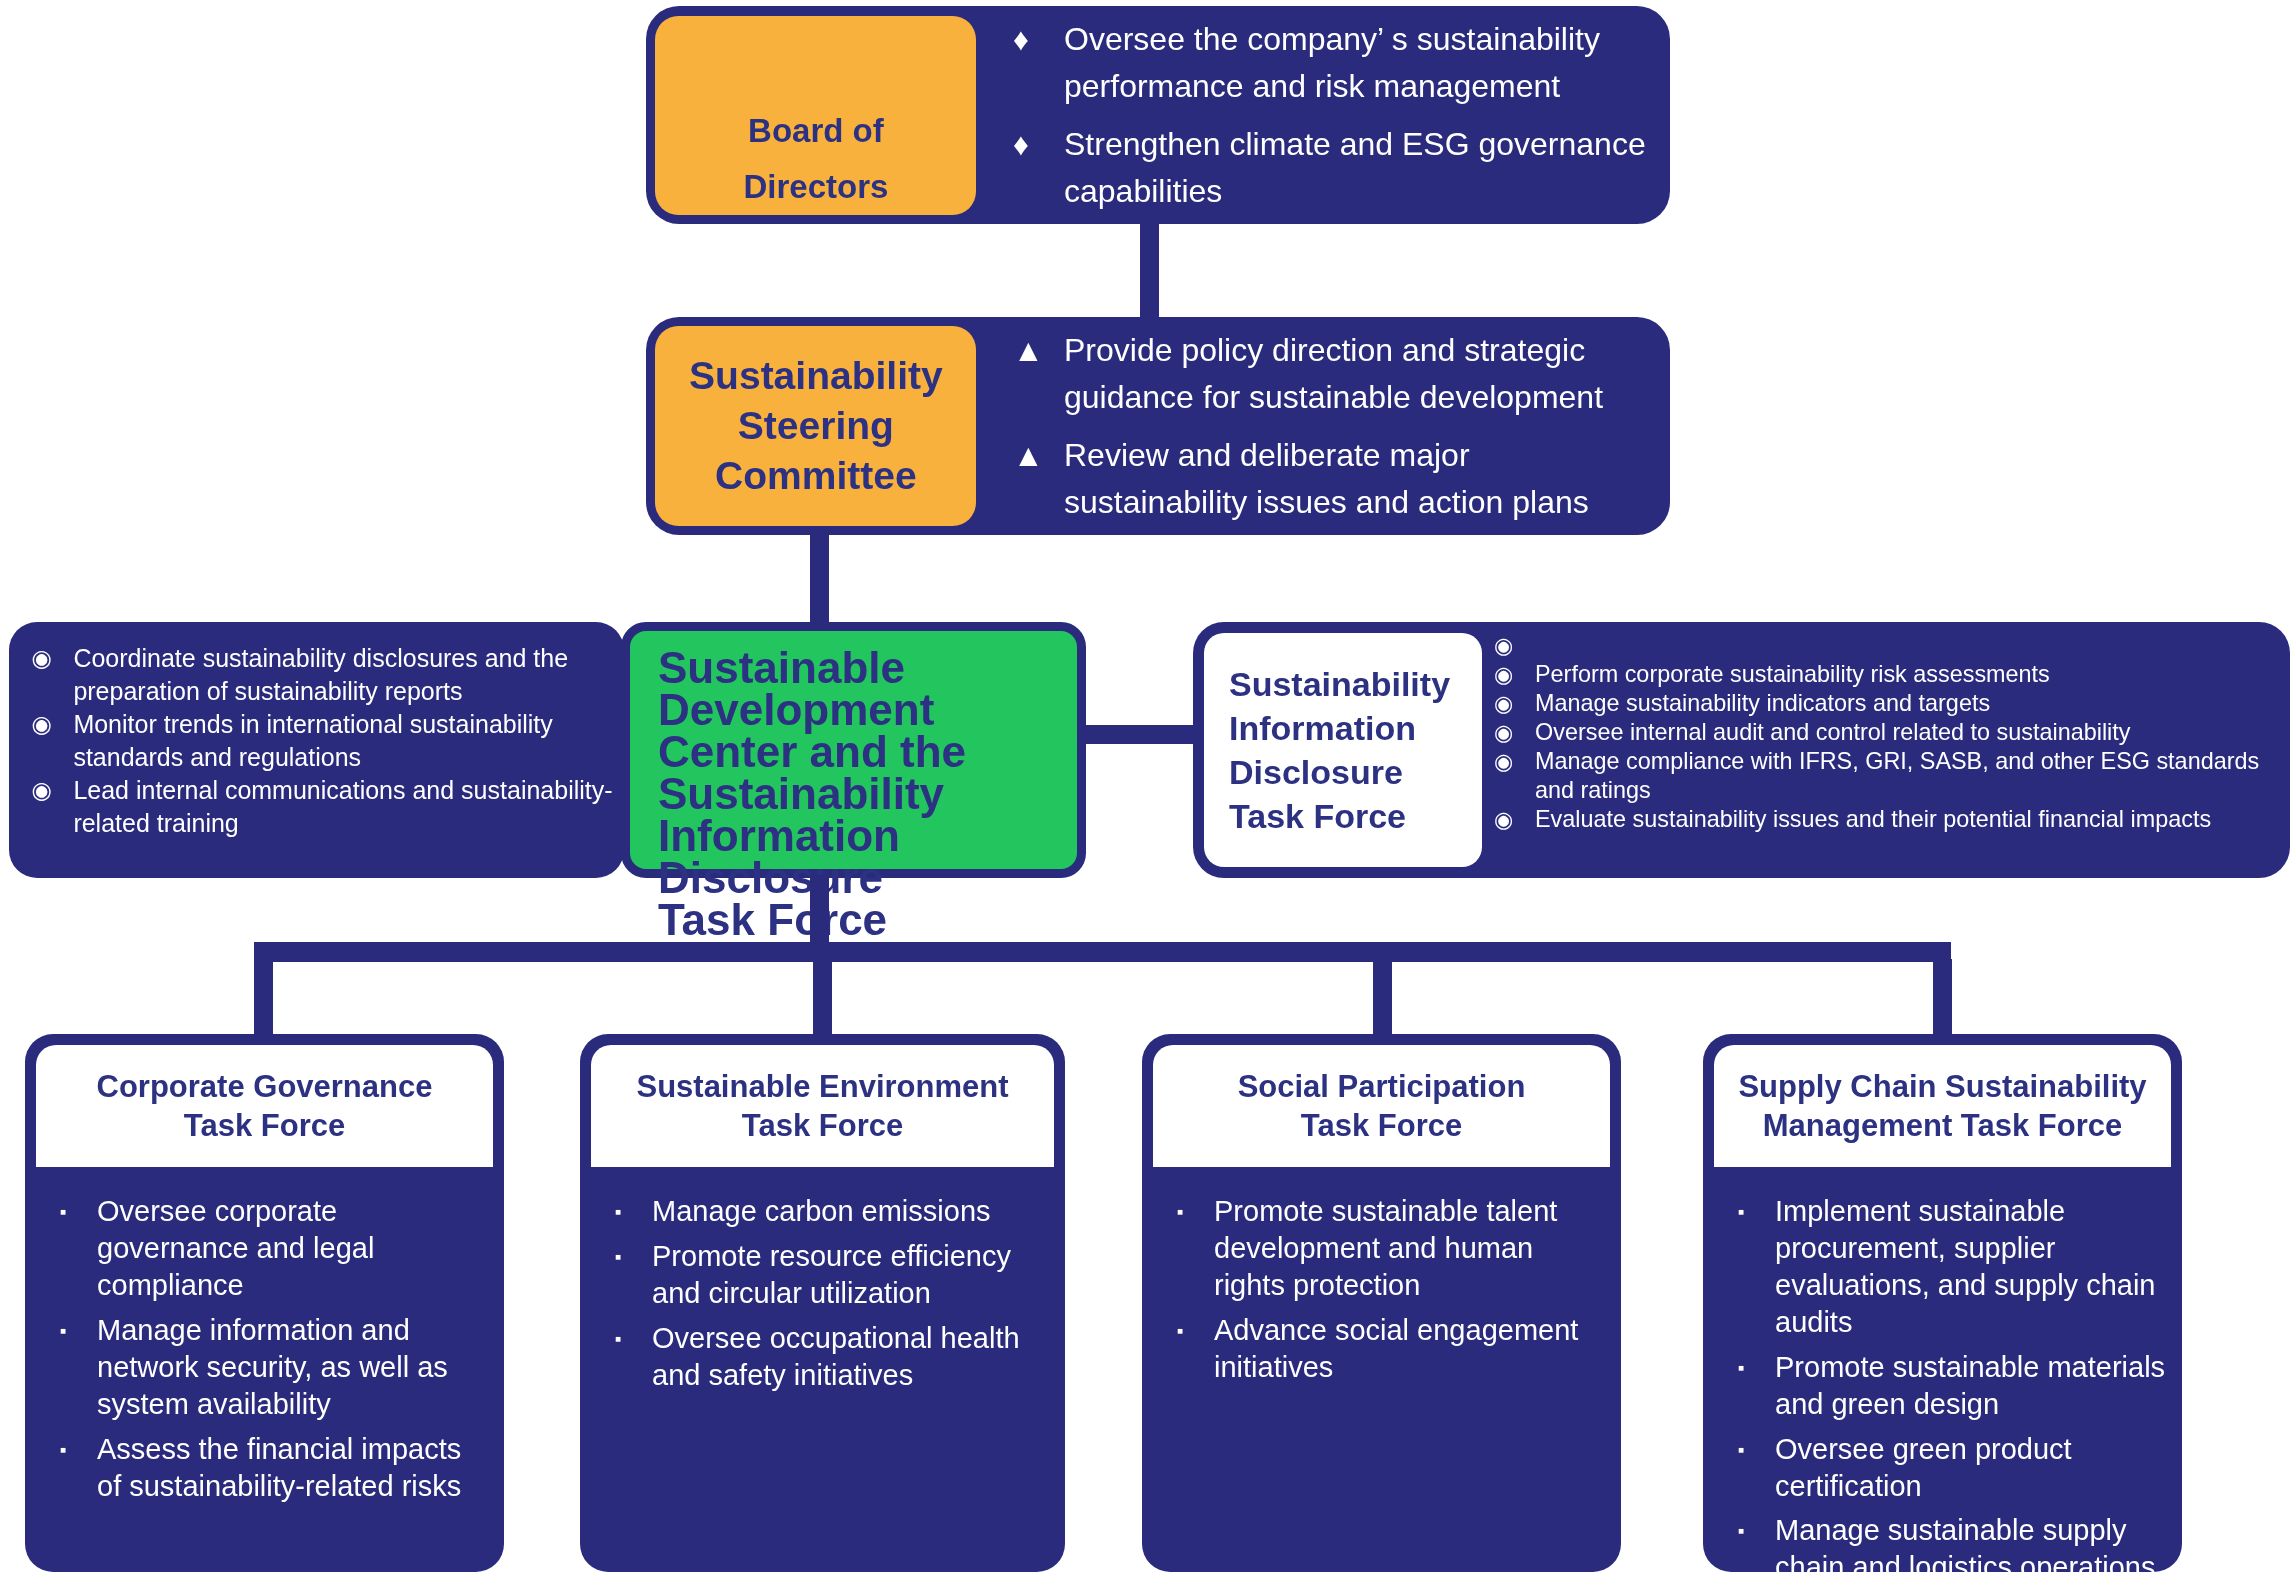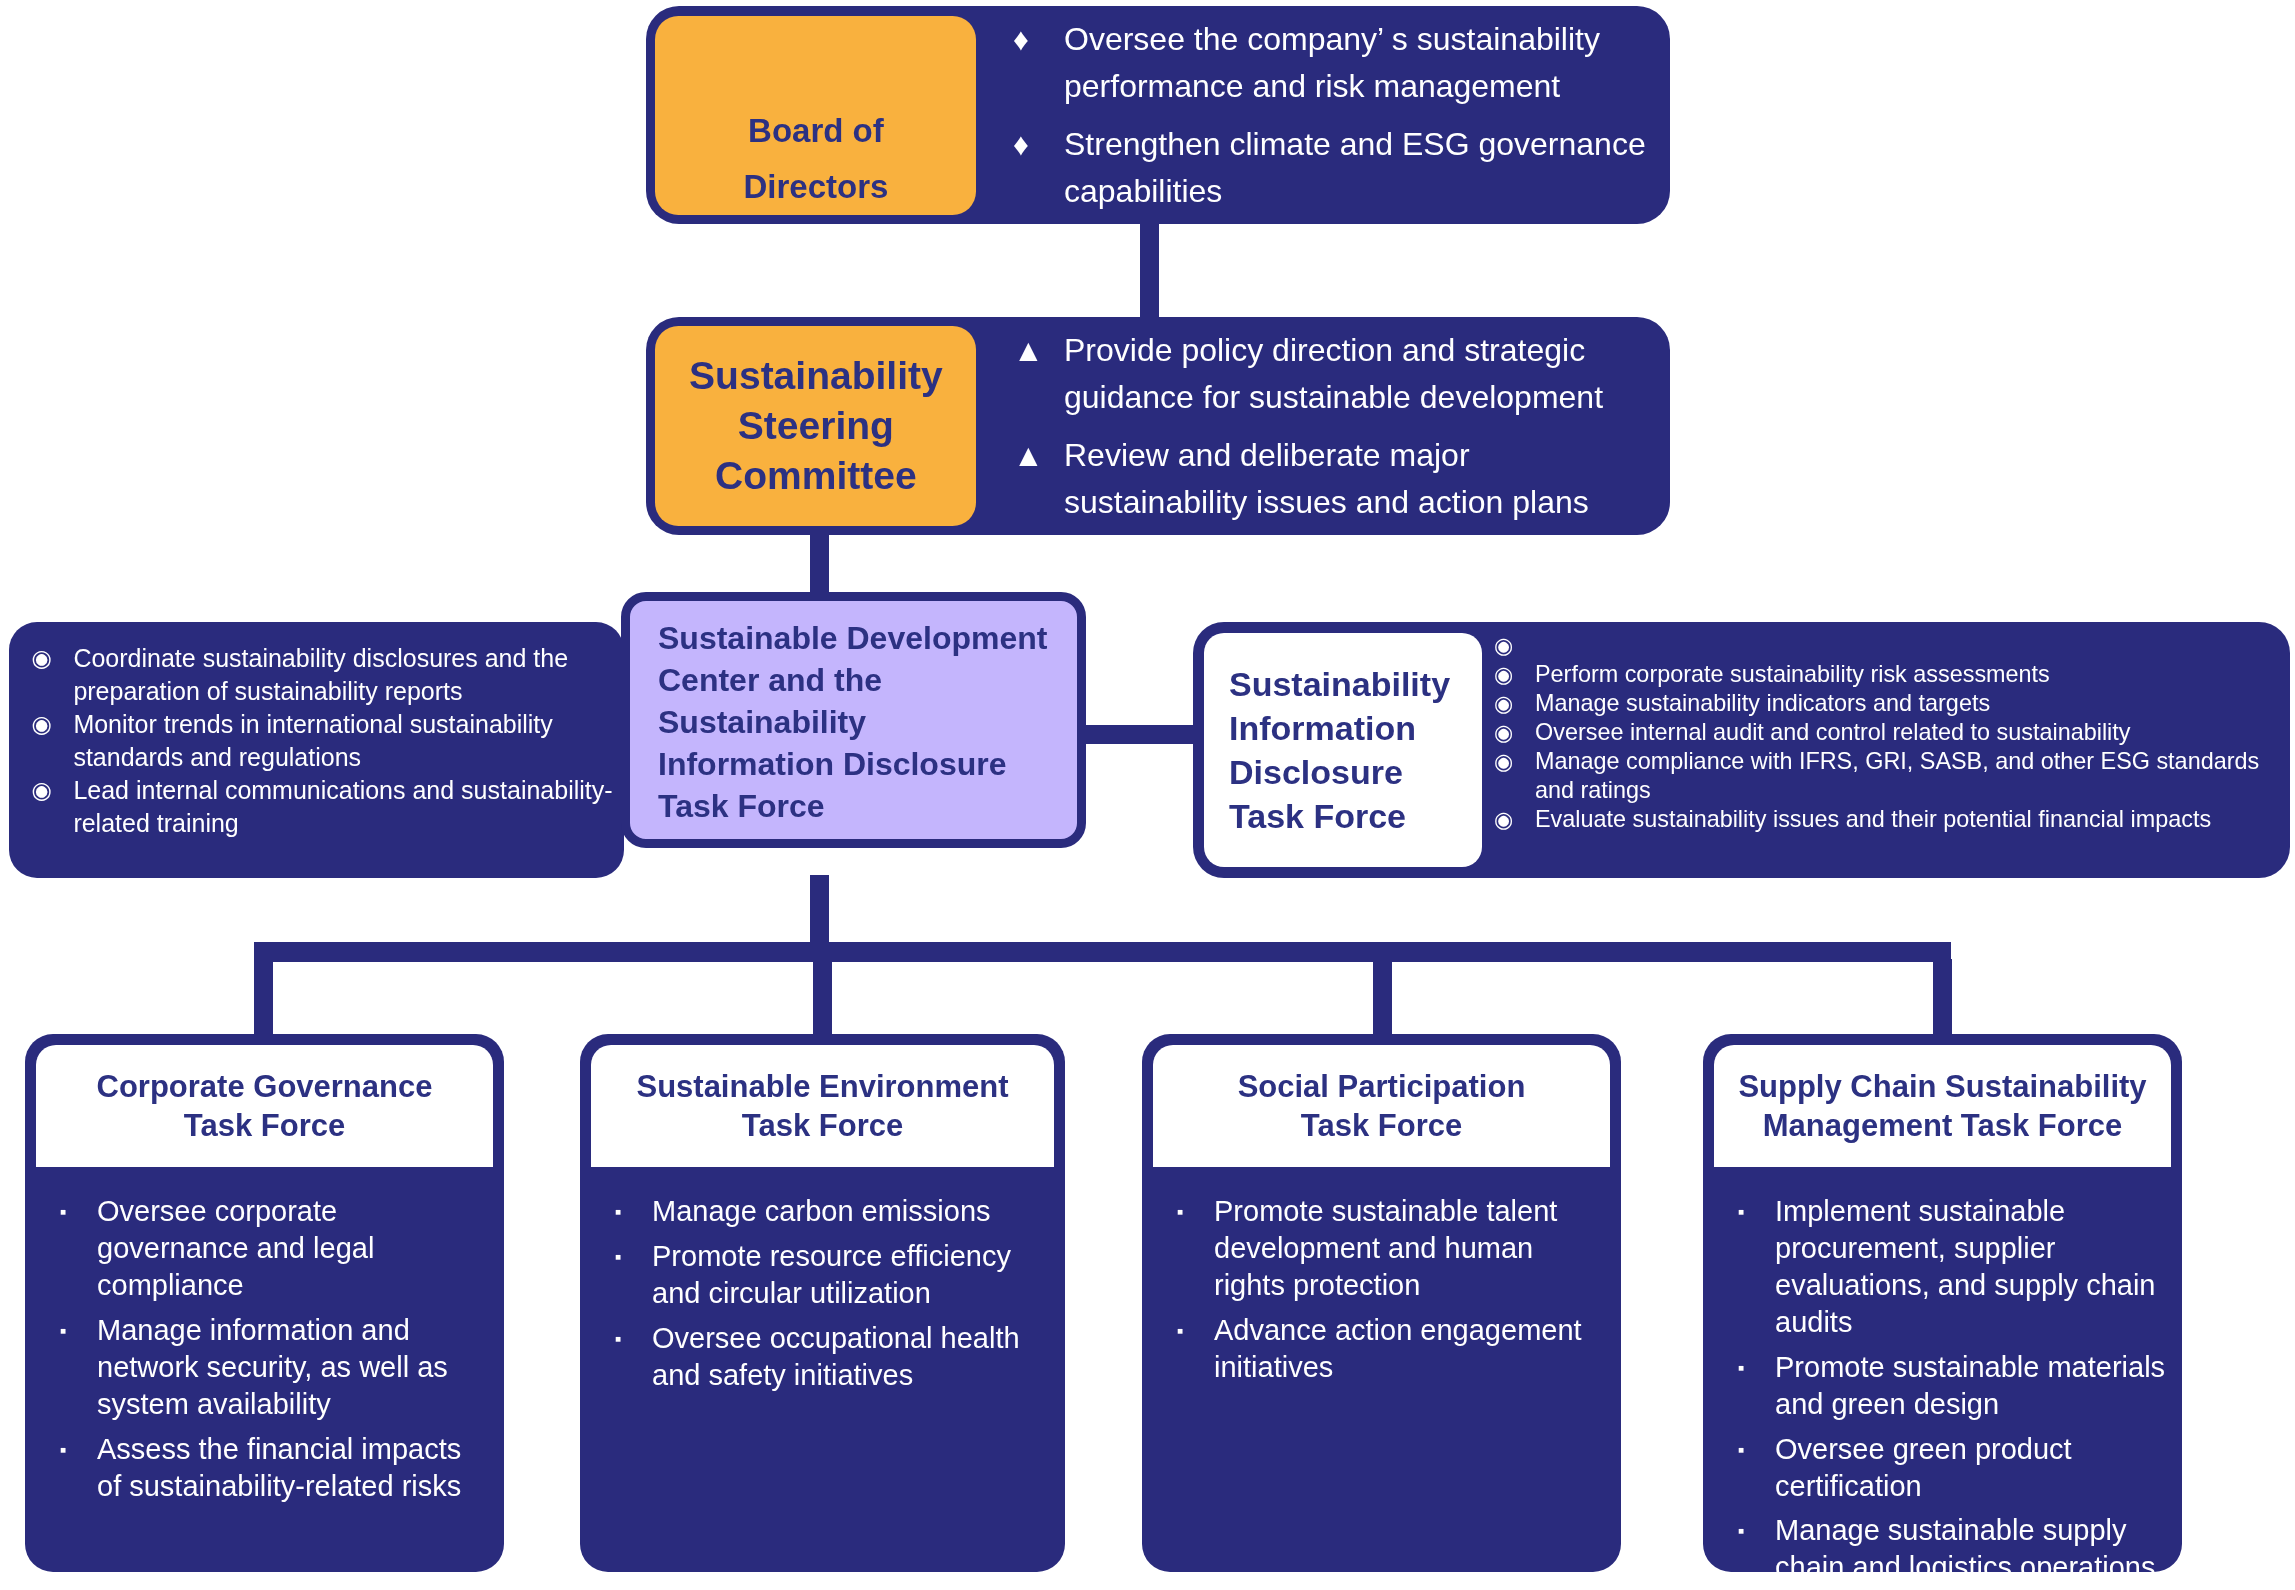--- a/index.html
+++ b/index.html
@@ -27,23 +27,23 @@
     justify-content:center;gap:11px;color:#fff;}
   .hitem{display:flex;font-size:32px;line-height:47px;}
   .hmk{flex:none;width:51px;font-size:31px;}
 
   
   #sdc-left{left:9.4px;top:622px;width:615px;height:256px;border-radius:28px;
     padding:20px 3.1px 7.8px 19px;color:#fff;}
   .b3{display:flex;font-size:25px;line-height:33px;}
   .b3 .mk{flex:none;width:45px;font-size:23.4px;padding-left:3.1px;}
 
-  #sdc-box{position:absolute;left:621px;top:592px;width:465px;height:256px;background:#c4b5fd;
+  #sdc-box{position:absolute;left:621px;top:622px;width:465px;height:256px;background:#22c55e;
     border:9.4px solid var(--navy);border-radius:25px;padding:15.6px 7.8px 4.7px 28px;
-    color:var(--tblue);font-weight:bold;font-size:32px;line-height:42px;}
+    color:var(--tblue);font-weight:bold;font-size:44px;line-height:42px;}
   #sdc-box span{display:block;}
 
   #sid{left:1193px;top:622px;width:1097px;height:256px;border-radius:31px;}
   #sid .panel{position:absolute;left:11px;top:11px;width:278px;height:234px;background:#fff;
     border-radius:20px;display:flex;flex-direction:column;justify-content:center;padding-left:25px;
     color:var(--tblue);font-weight:bold;font-size:34px;line-height:44px;}
   #sid .blist{position:absolute;left:301px;top:9.4px;right:6.2px;display:flex;flex-direction:column;color:#fff;}
   .b4{display:flex;font-size:23.4px;line-height:29px;}
   .b4 .mk{flex:none;width:41px;font-size:22px;}
 
@@ -234,21 +234,21 @@
       <span>Social Participation</span>
       <span>Task Force</span>
     </div>
     <div class="blist">
       <div class="b5">
         <span class="mk">▪</span>
         <span>Promote sustainable talent development and human rights protection</span>
       </div>
       <div class="b5">
         <span class="mk">▪</span>
-        <span>Advance action engagement initiatives</span>
+        <span>Advance social engagement initiatives</span>
       </div>
     </div>
   </div>
 
   <div class="node tf" id="tf3">
     <div class="head">
       <span>Supply Chain Sustainability</span>
       <span>Management Task Force</span>
     </div>
     <div class="blist">

